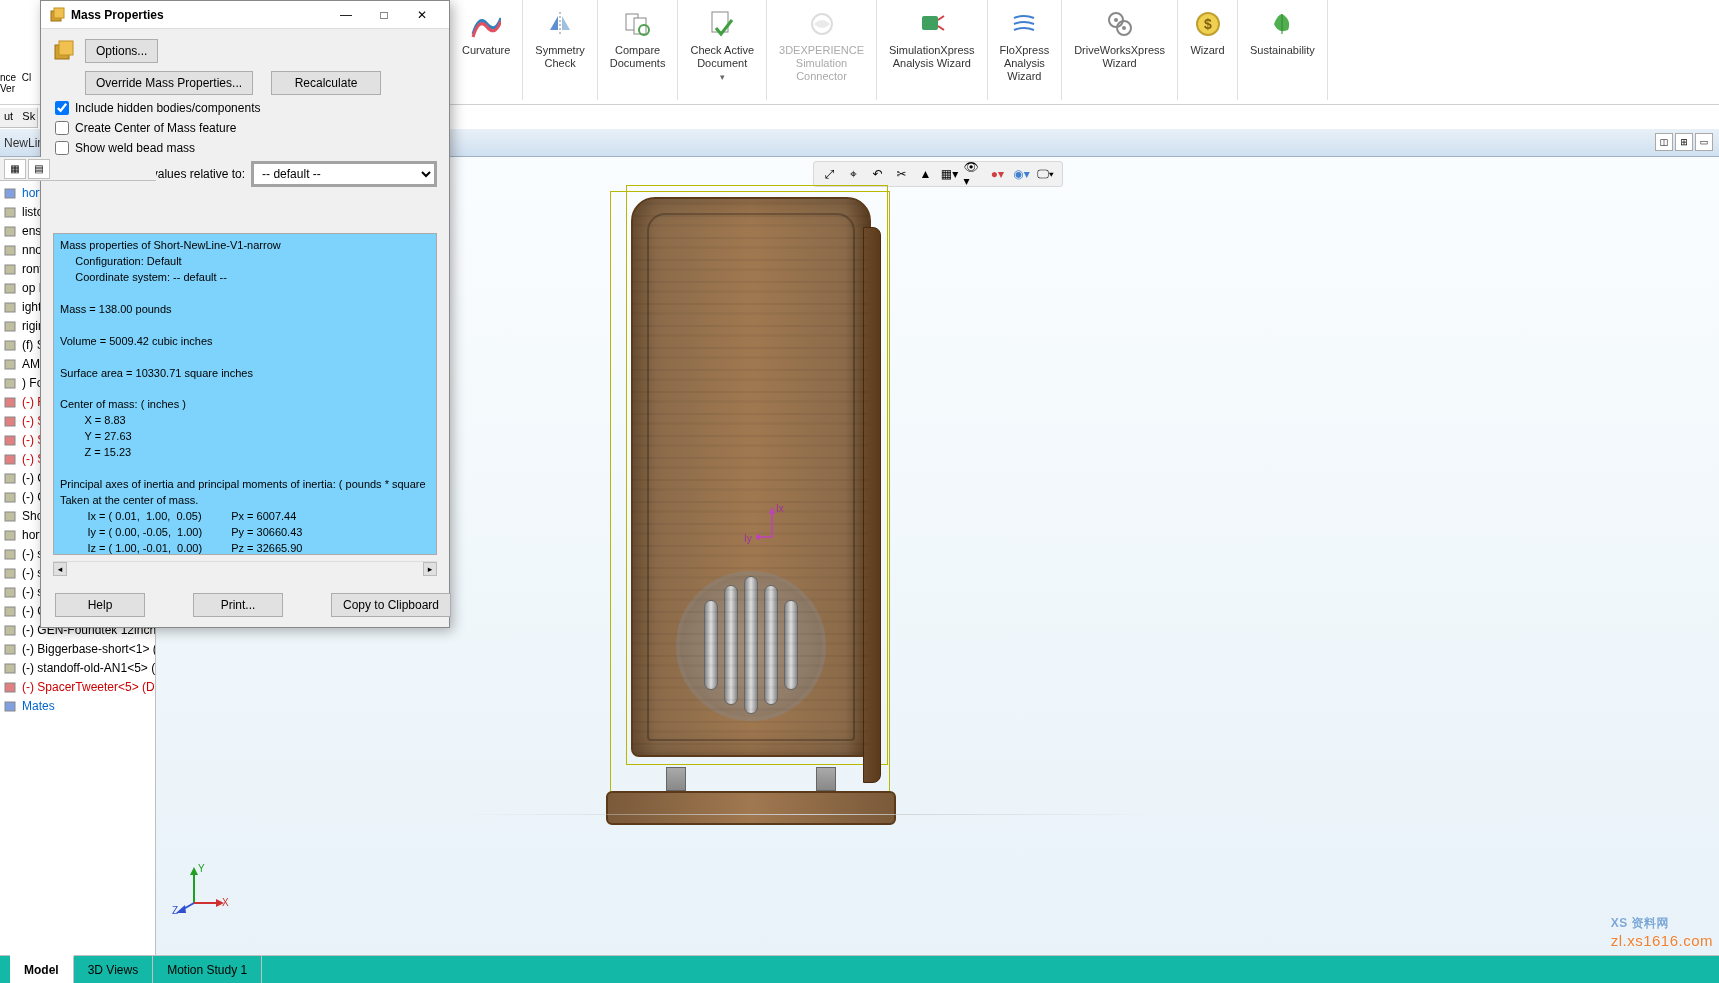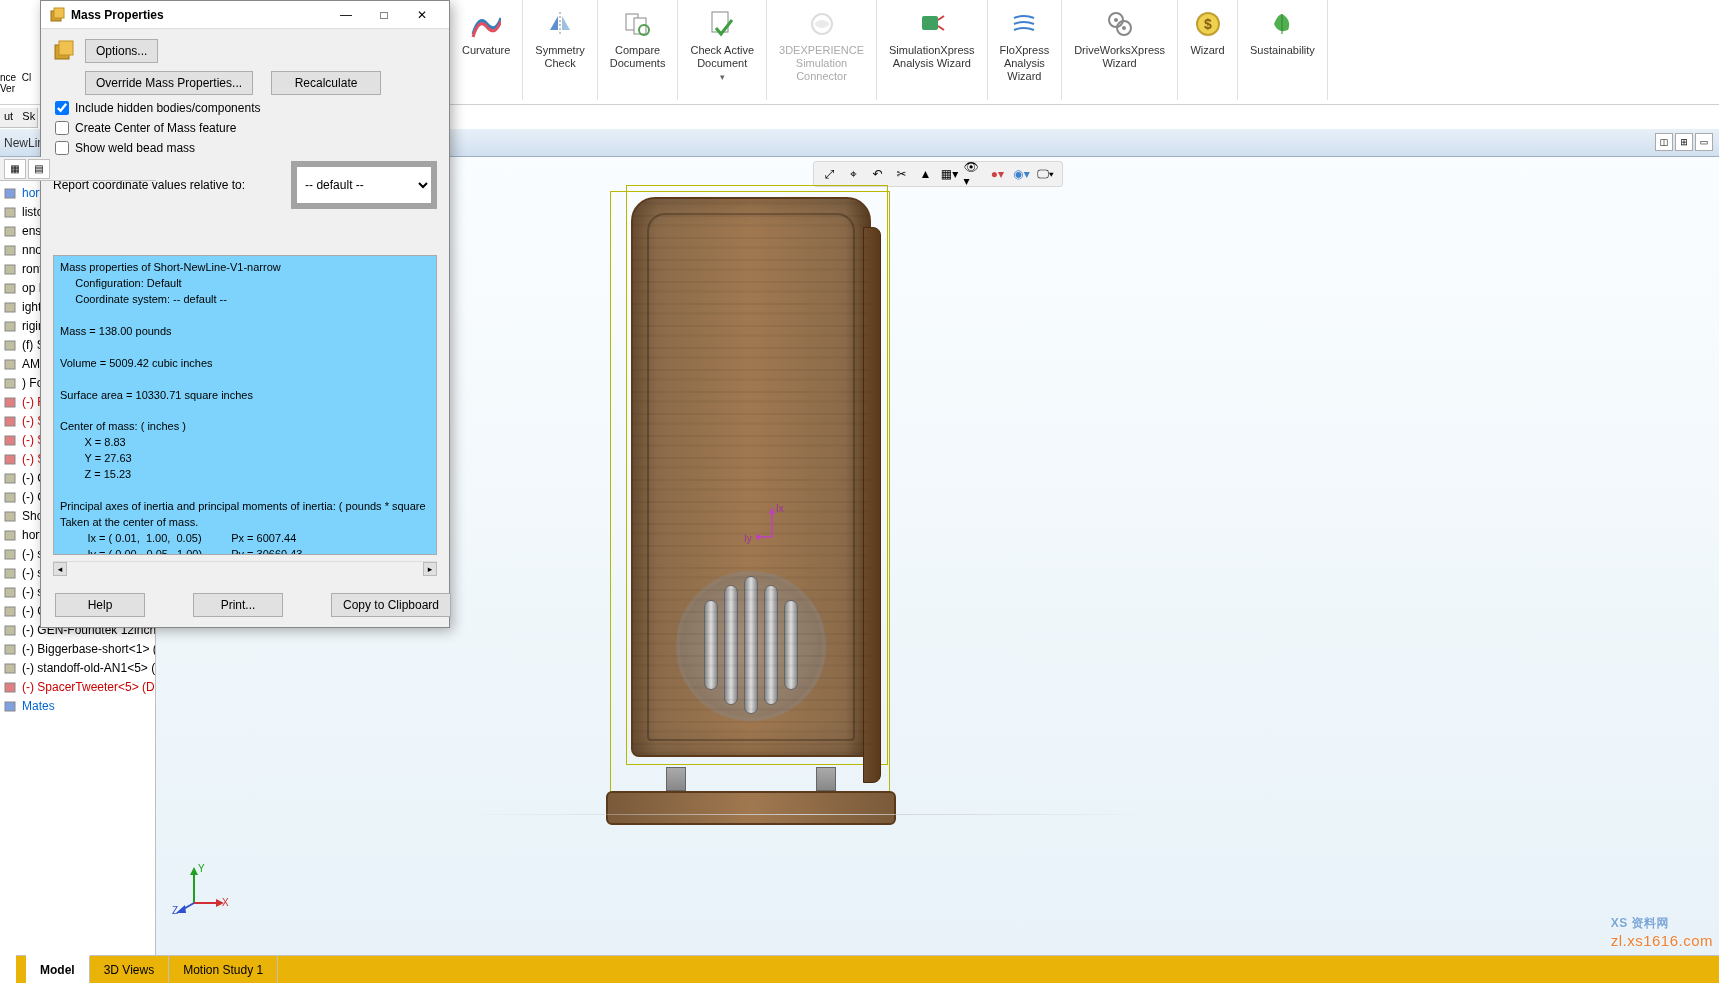--- a/index.html
+++ b/index.html
@@ -43,41 +43,41 @@
 .woofer-ring { position:absolute; left:50%; transform:translateX(-50%); bottom:34px; width:150px; height:150px; border-radius:50%; border:4px solid #888; background: radial-gradient(circle,#aaa 0%,#888 60%,#666 100%); opacity:0.45; }
 .cabinet-side { position:absolute; right:-12px; top:28px; width:18px; height:556px; background:linear-gradient(90deg,#6a4a2a,#5a3a1a); border-radius:0 8px 8px 0; border:1px solid #4a2a0a; }
 .feet { position:absolute; bottom:28px; left:50px; width:20px; height:24px; background:linear-gradient(#aaa,#888); border:1px solid #666; }
 .feet2 { left:200px; }
 .base { position:absolute; bottom:-6px; left:-10px; width:290px; height:34px; background:linear-gradient(90deg,#7a5a3a,#a07850,#7a5a3a); border-radius:6px; border:2px solid #5a3a1a; }
 .csys { position:absolute; left:600px; top:350px; font-size:10px; color:#a030a0; }
 .csys-icon { width:30px; height:30px; position:relative; }
 .triad { position:absolute; left:20px; bottom:40px; width:50px; height:50px; }
 
 
-.tabs { position: absolute; bottom: 0; left: 16px; right: 0; height: 28px; background: #eab308; border-top: 1px solid #c0c0c0; display: flex; align-items: stretch; }
+.tabs { position: absolute; bottom: 0; left: 0; right: 0; height: 28px; background: #14b8a6; border-top: 1px solid #c0c0c0; display: flex; align-items: stretch; }
 .tab { padding: 4px 14px; font-size: 12px; border-right: 1px solid #c0c0c0; display:flex; align-items:center; cursor:pointer; }
 .tab.active { background: #fff; font-weight: bold; border-top:2px solid #fff; margin-top:-1px; }
 
 
 .dialog { position: absolute; top: 0; left: 40px; width: 410px; height: 628px; background: #f0f0f0; border: 1px solid #888; box-shadow: 3px 3px 12px rgba(0,0,0,0.3); display:flex; flex-direction:column; }
 .dlg-title { height: 28px; background: #fff; display: flex; align-items: center; padding: 0 8px; border-bottom:1px solid #ddd; }
 .dlg-title-icon { width:16px; height:16px; margin-right:6px; }
 .dlg-title-text { font-size: 12px; flex:1;font-weight:bold; }
 .dlg-ctrls { display:flex; gap:0; }
 .dlg-ctrl { width:38px; height:28px; display:flex; align-items:center; justify-content:center; font-size:12px; cursor:pointer; }
 .dlg-body { padding: 8px 12px 12px; flex:1; display:flex; flex-direction:column; gap:6px; overflow:hidden; }
 .dlg-row { display:flex; gap:8px; align-items:flex-start; }
 .dlg-icon-side { width:24px; padding-top:2px; }
 .dlg-input { flex:1; border:1px solid #7aa7d8; background:#eaf3ff; padding:4px 6px; font-size:12px; height:52px; resize:none; }
 .dlg-btn { background:#e1e1e1; border:1px solid #adadad; padding:4px 10px; font-size:12px; cursor:pointer; min-width:70px; }
 .dlg-btn-row { display:flex; gap:18px; padding-left:32px; }
 .chk-row { display:flex; align-items:center; gap:6px; font-size:12px; padding-left:2px; }
 .chk { width:14px; height:14px; }
 .combo-row { display:flex; align-items:center; gap:6px; font-size:12px; }
-.combo { flex:1; border:6px solid #a3a3a3; padding:10px 4px; font-size:12px; background:#fff;margin-left:40px; }
+.combo { flex:1; border:3px solid #a3a3a3; padding:2px 4px; font-size:12px; background:#fff; }
 .results { flex:1; border:1px solid #aaa; background:#7dd3fc; padding:4px 6px; font-size:11px; font-family: "Segoe UI", Tahoma, sans-serif; white-space:pre; overflow:auto; line-height:1.45;margin-top:40px; }
 .dlg-footer { display:flex; gap:48px; padding:6px 14px 10px; justify-content:space-between; }
 .dlg-footer .dlg-btn { min-width:90px; }
 
 
 .hscroll { height:14px; background:#f0f0f0; border-top:1px solid #ddd; display:flex; align-items:center; }
 .hs-arrow { width:14px; height:14px; background:#e0e0e0; border:1px solid #bbb; font-size:9px; display:flex; align-items:center; justify-content:center; }
 .hs-track { flex:1; }
 
 

